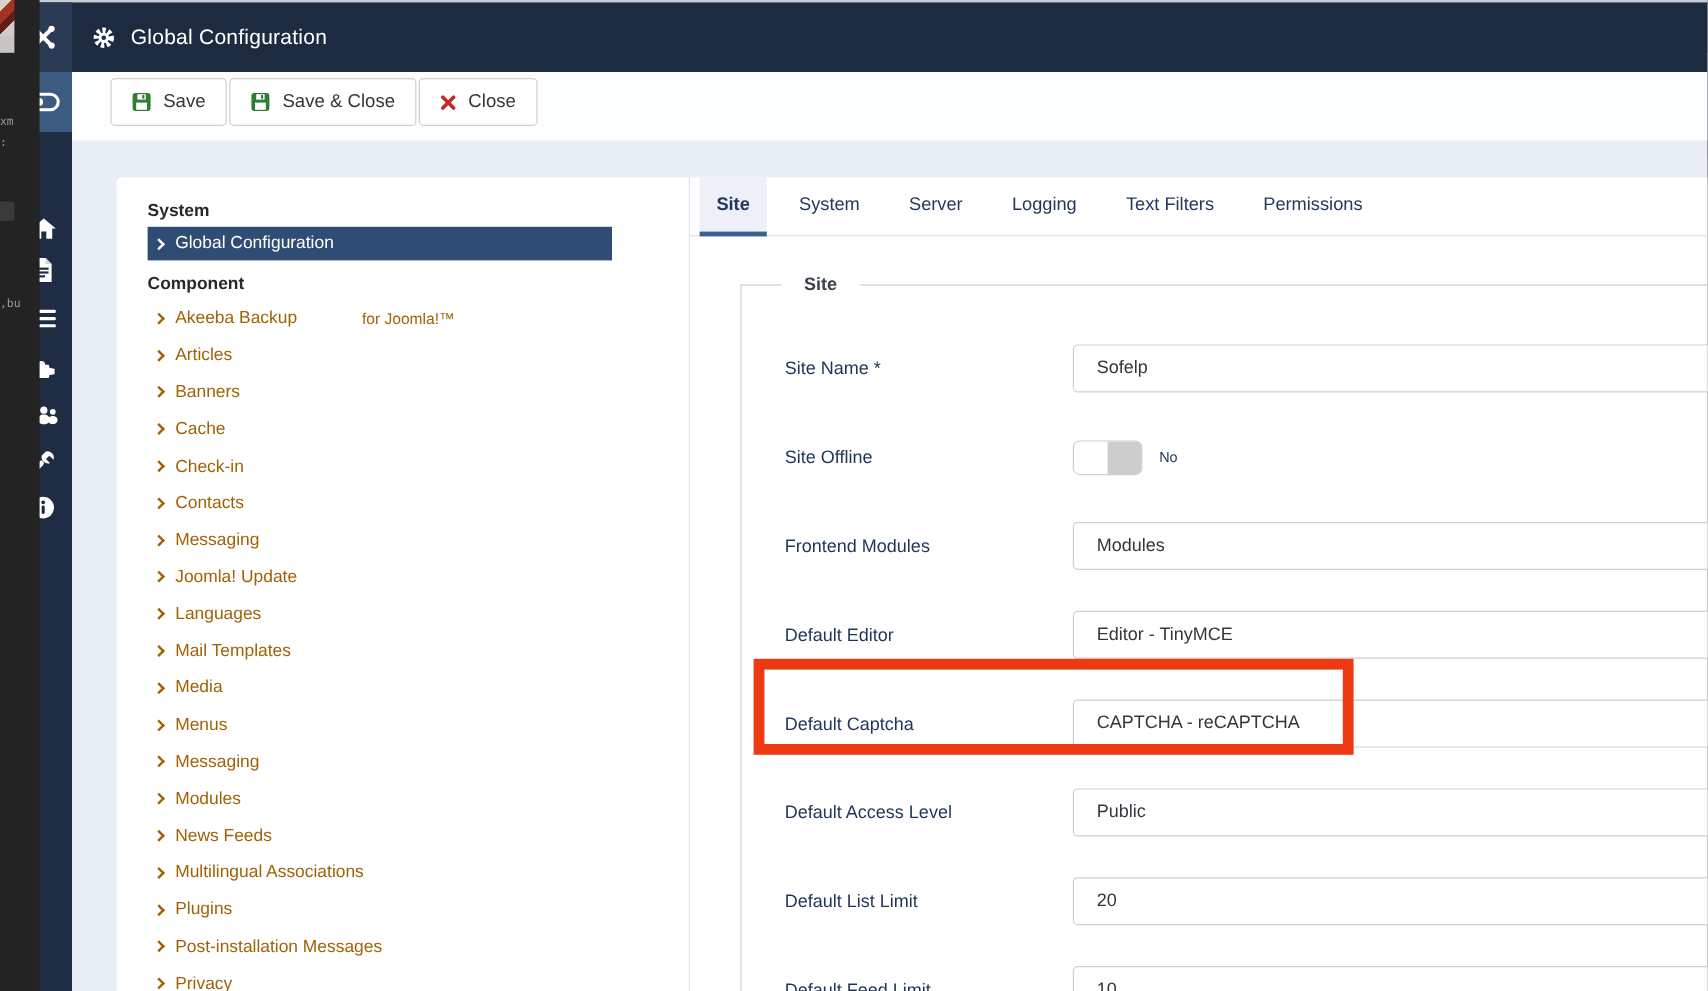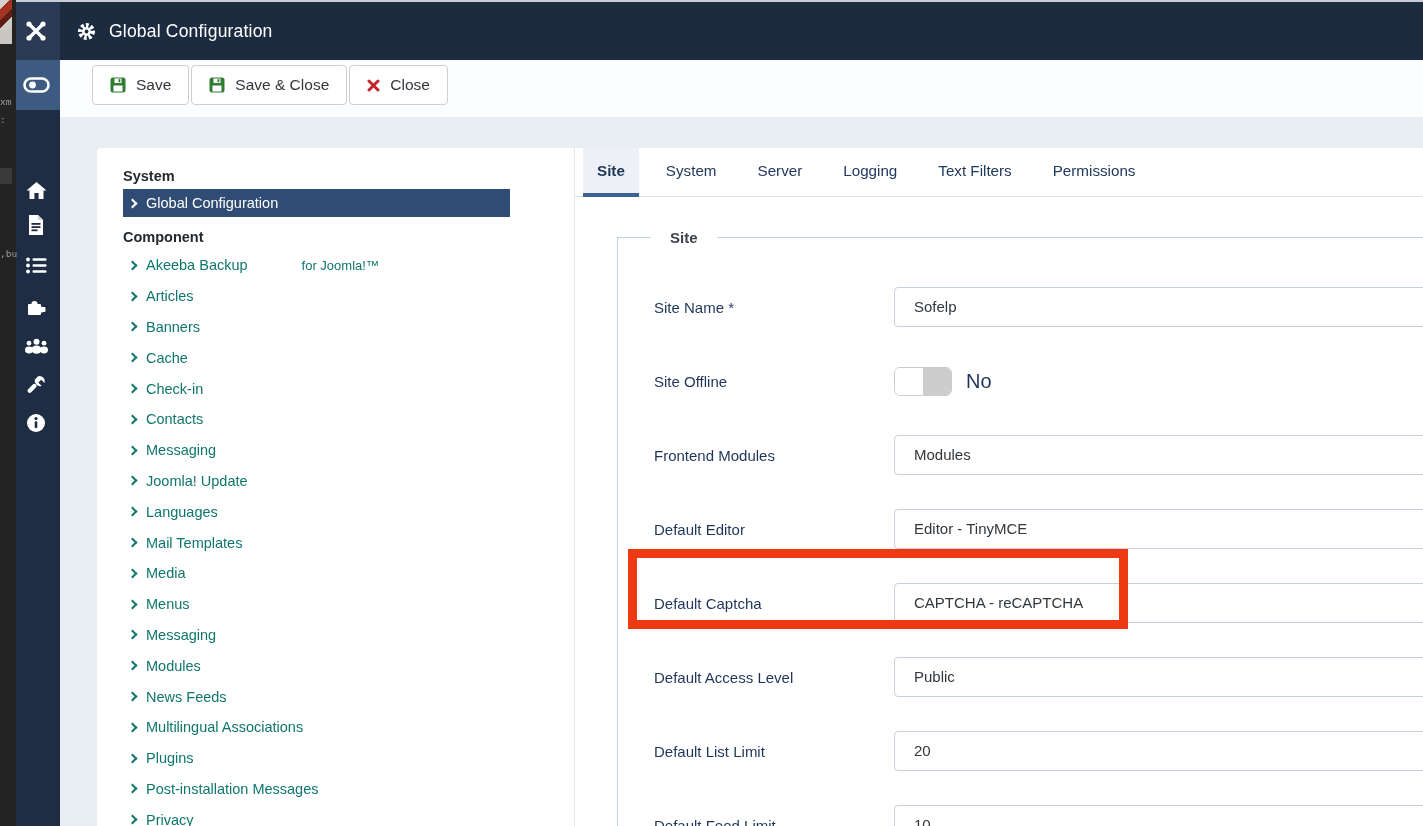--- a/index.html
+++ b/index.html
@@ -4,21 +4,21 @@
 <style>
   * { margin:0; padding:0; box-sizing:border-box; }
   html,body { background:#444; }
   body { font-family:"Liberation Sans", sans-serif; }
   #screen {
     position:relative; width:1423px; height:826px; overflow:hidden;
     background:var(--c-page_bg,#e9edf4); margin:0 auto;
   }
 
   
-  .left-strip { position:absolute; left:0; top:0; width:16px; height:826px; background:#232323; z-index:5;text-align:center; }
+  .left-strip { position:absolute; left:0; top:0; width:33px; height:826px; background:#232323; z-index:5;text-align:center; }
   .strip-corner { position:absolute; left:0; top:0; width:12px; height:30px;
     background:linear-gradient(135deg,#d6d2ce 0 22%,#a33422 22% 48%,#5f1d15 48% 68%,#cfcbc7 68%); }
   .strip-band  { position:absolute; left:0; top:30px; width:12px; height:14px; background:#c9c5c1; }
   .strip-band2 { position:absolute; left:0; top:168px; width:12px; height:16px; background:#3a3a3a; }
   .strip-frag { position:absolute; left:0; color:#979b9e; font-size:9.5px; font-family:"DejaVu Sans Mono",monospace; white-space:nowrap; }
   .frag-0 { top:96px; } .frag-1 { top:114px; } .frag-2 { top:248px; }
 
   
   .top-edge { position:absolute; left:12px; top:0; width:1411px; height:2px; background:#c9cdd5; z-index:4; }
   .topbar { position:absolute; left:12px; top:2px; width:1411px; height:58px;
@@ -46,21 +46,21 @@
   .page { position:absolute; left:60px; top:133px; width:1363px; height:693px; background:var(--c-page_bg,#e9edf4); }
   .card { position:absolute; left:97px; top:148px; width:1363px; height:678px;
     background:var(--c-card_bg,#fff); border-radius:4px 0 0 0; z-index:2; display:flex; }
 
   
   .tree { width:478px; flex:0 0 478px; border-right:1px solid #e2e6eb; padding:20px 20px 0 26px; overflow:hidden; }
   .tree-header { font-size:14.5px; font-weight:bold; color:#24292e; line-height:16px; margin-bottom:5px; }
   .tree-header + .tree-items { margin-top:5px; }
   .tree-items { margin-bottom:12px; }
   .tree-item { display:flex; align-items:center; gap:10px; height:30.8px; width:387px;
-    font-size:14.5px; color:#0f766e; cursor:pointer; padding-left:6px; }
+    font-size:14.5px; color:#a16207; cursor:pointer; padding-left:6px; }
   .tree-item .chev { width:7px; height:7px; border-top:2.4px solid currentColor; border-right:2.4px solid currentColor;
     transform:rotate(45deg); flex:0 0 7px; margin-top:0; }
   .tree-item.selected { background:var(--c-tree_selected_bg,#2f4d74); color:#fff; height:28px; margin:4px 0; }
   .tree-item .sfx { font-size:13px; margin-left:4px;padding-left:40px; }
 
   
   .main { flex:1 1 auto; position:relative; min-width:885px; }
   .tab-bar { height:49px; border-bottom:1px solid #dfe4ea; display:flex; padding-left:8px; }
   .tab { height:49px; line-height:46px; padding:0 14px; margin-right:13px; font-size:15.2px;
     color:#22395c; border-bottom:4px solid transparent; cursor:pointer; white-space:nowrap; }
@@ -74,21 +74,21 @@
   .rows { padding:49px 0 0 36px; }
   .frow { display:flex; align-items:center; height:40px; margin-bottom:34px; }
   .flabel { width:240px; flex:0 0 240px; font-size:15px; color:var(--c-label_color,#1e3558); }
   .fcontrol { flex:1 1 auto; height:40px; border:1px solid var(--c-input_border,#c7d1db); border-radius:4px;
     background:#fff; font-size:15px; color:#32373c; line-height:38px; padding-left:19px; cursor:pointer; white-space:nowrap; overflow:hidden; }
   .toggle-wrap { display:flex; align-items:center; }
   .toggle { width:58px; height:29px; border:1px solid #c8cdd4; border-radius:6px; overflow:hidden;
     display:flex; cursor:pointer; background:#fff; }
   .toggle .half-on { width:50%; background:#fff; }
   .toggle .half-off { width:50%; background:var(--c-toggle_off_gray,#cdcdcd); }
-  .toggle-value { margin-left:14px; font-size:20px; color:#1e3558; }
+  .toggle-value { margin-left:14px; font-size:12px; color:#1e3558; }
 
   
   .red-annotation { position:absolute; left:628px; top:549px; width:500px; height:80px;
     border:9px solid var(--c-highlight_red,#ee3a13); z-index:40; pointer-events:none; }
 
   svg { display:block; }
 </style>
 </head>
 <body>
 

